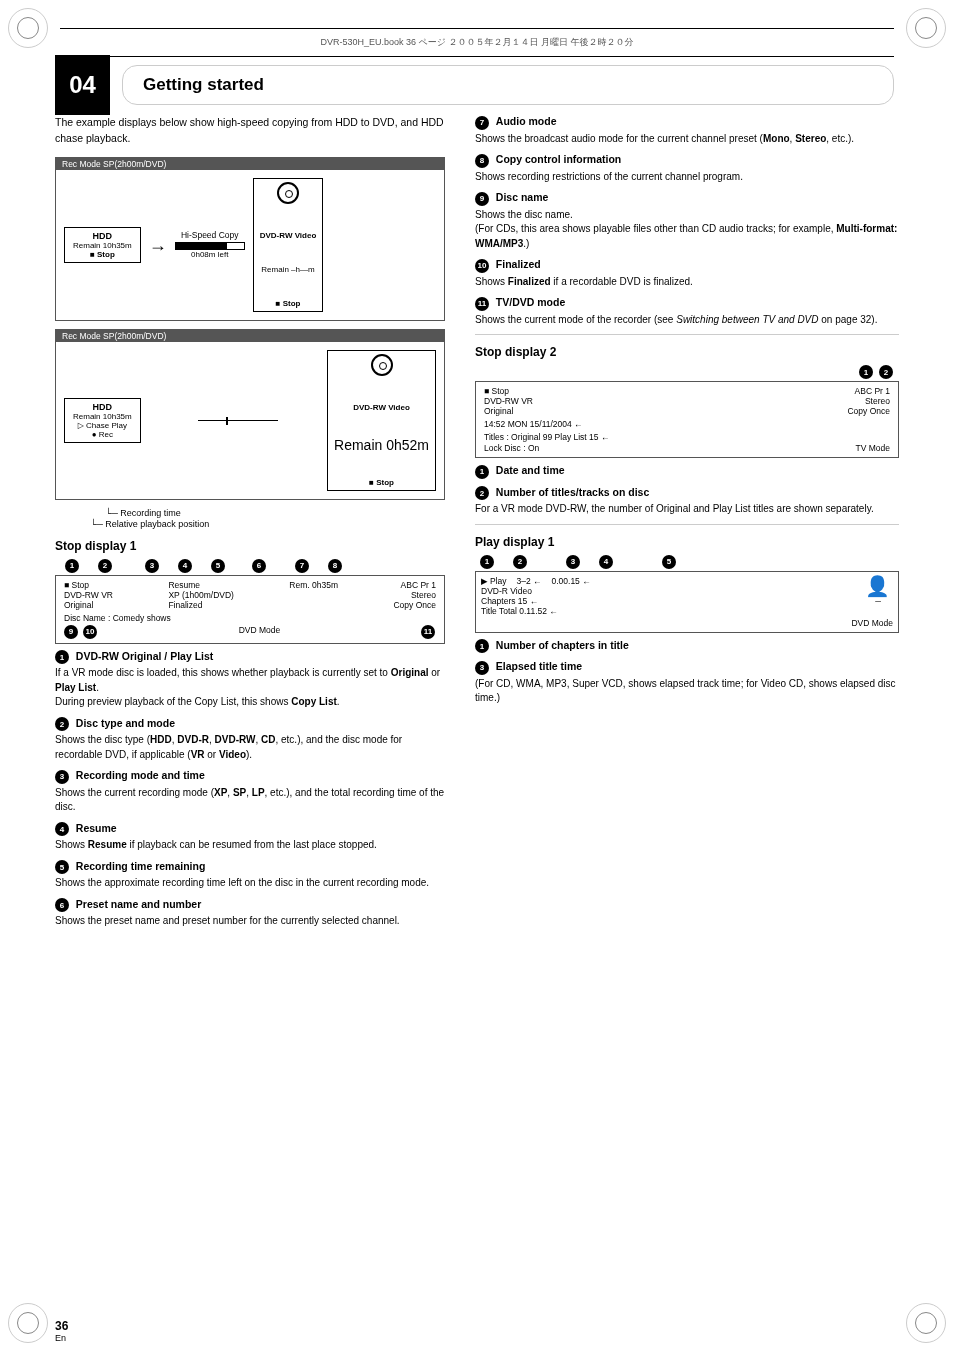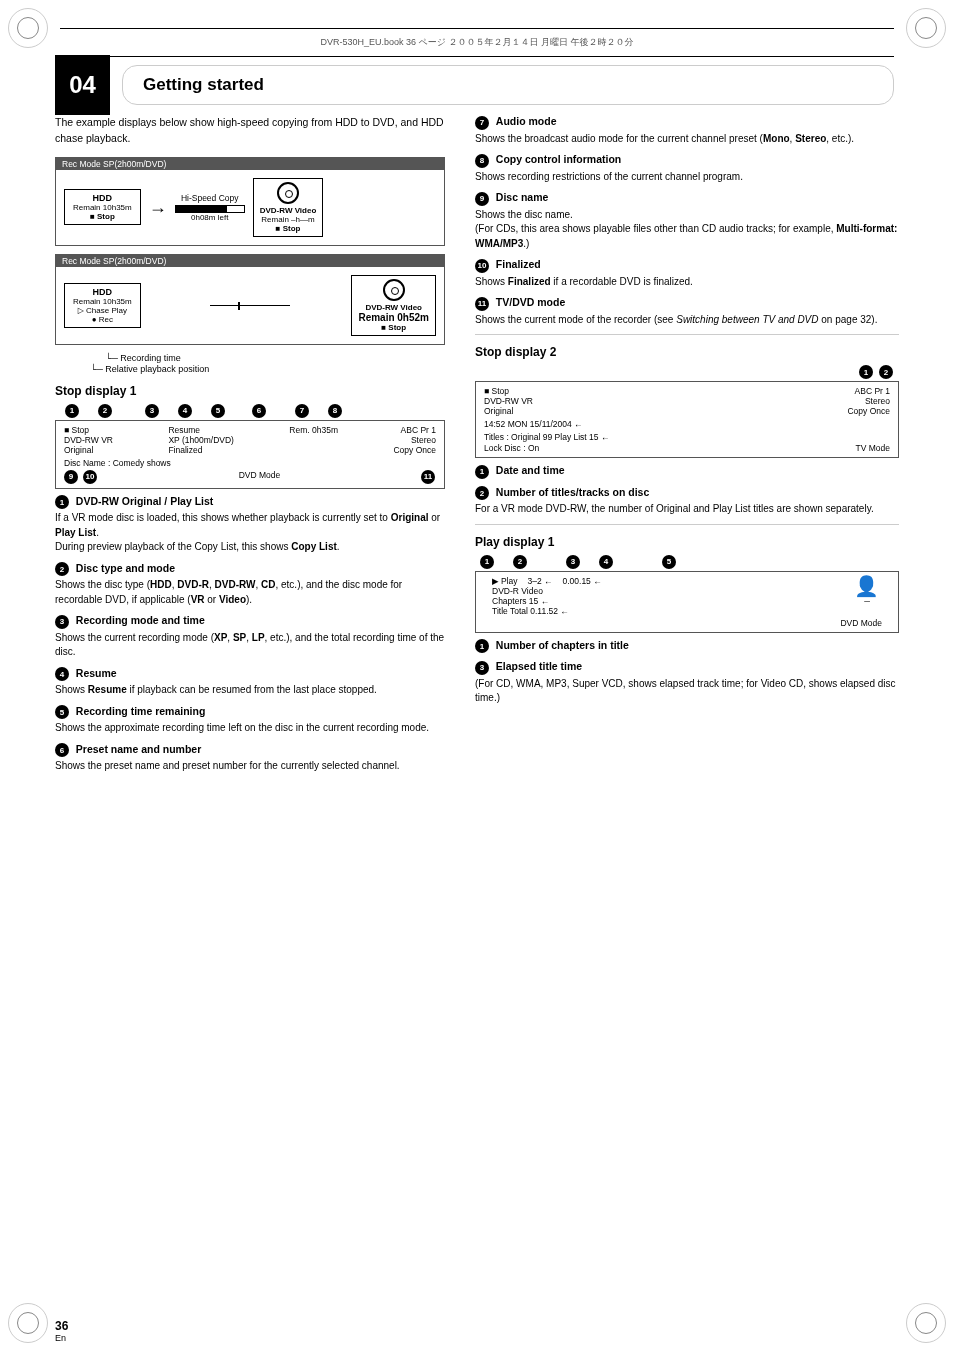--- a/index.html
+++ b/index.html
@@ -153,20 +153,21 @@
     .dvd-box {
       border: 1px solid #000;
       padding: 3px 6px;
       font-size: 8.5px;
       font-weight: bold;
       text-align: center;
       min-width: 70px;
       display: flex;
       flex-direction: column;
       align-items: center;
+      gap: 25px;
     }
 
     .dvd-icon {
       width: 22px;
       height: 22px;
       border-radius: 50%;
       border: 2px solid #000;
       margin-bottom: 2px;
       position: relative;
     }
@@ -266,21 +267,21 @@
     .osd-stop2-inner {
       display: flex;
       justify-content: space-between;
     }
     .osd-stop2-left { flex: 1; }
     .osd-stop2-right { text-align: right; font-size: 8.5px; }
 
     
     .osd-play {
       border: 1px solid #555;
-      padding: 4px 16px;
+      padding: 4px 5px;
       font-size: 8.5px;
       background: #fff;
       margin-bottom: 6px;
       width: 100%;
     }
     .osd-play-inner {
       display: flex;
       align-items: flex-start;
       justify-content: space-between;
     }
@@ -370,21 +371,21 @@
         <div style="font-size:18px;line-height:1;"></div>
         <div style="flex:1;display:flex;align-items:center;justify-content:center;">
 
           <div style="width:80px;border-top:1px solid #000;position:relative;">
             <div style="position:absolute;left:35%;top:-4px;width:2px;height:8px;background:#000;"></div>
           </div>
         </div>
         <div class="dvd-box">
           <div class="dvd-icon"></div>
           <div style="font-size:8px;">DVD-RW Video</div>
-          <div style="font-size:10px;font-weight:bold;">Remain 0h52m</div>
+          <div style="font-size:14px;font-weight:normal;">Remain 0h52m</div>
           <div style="font-size:8px;">■ Stop</div>
         </div>
       </div>
     </div>
 
     <div style="font-size:9px;margin-left:50px;margin-bottom:1px;">└─ <span>Recording time</span></div>
     <div style="font-size:9px;margin-left:35px;">└─ <span>Relative playback position</span></div>
 
     <div class="section-title">Stop display 1</div>
 

